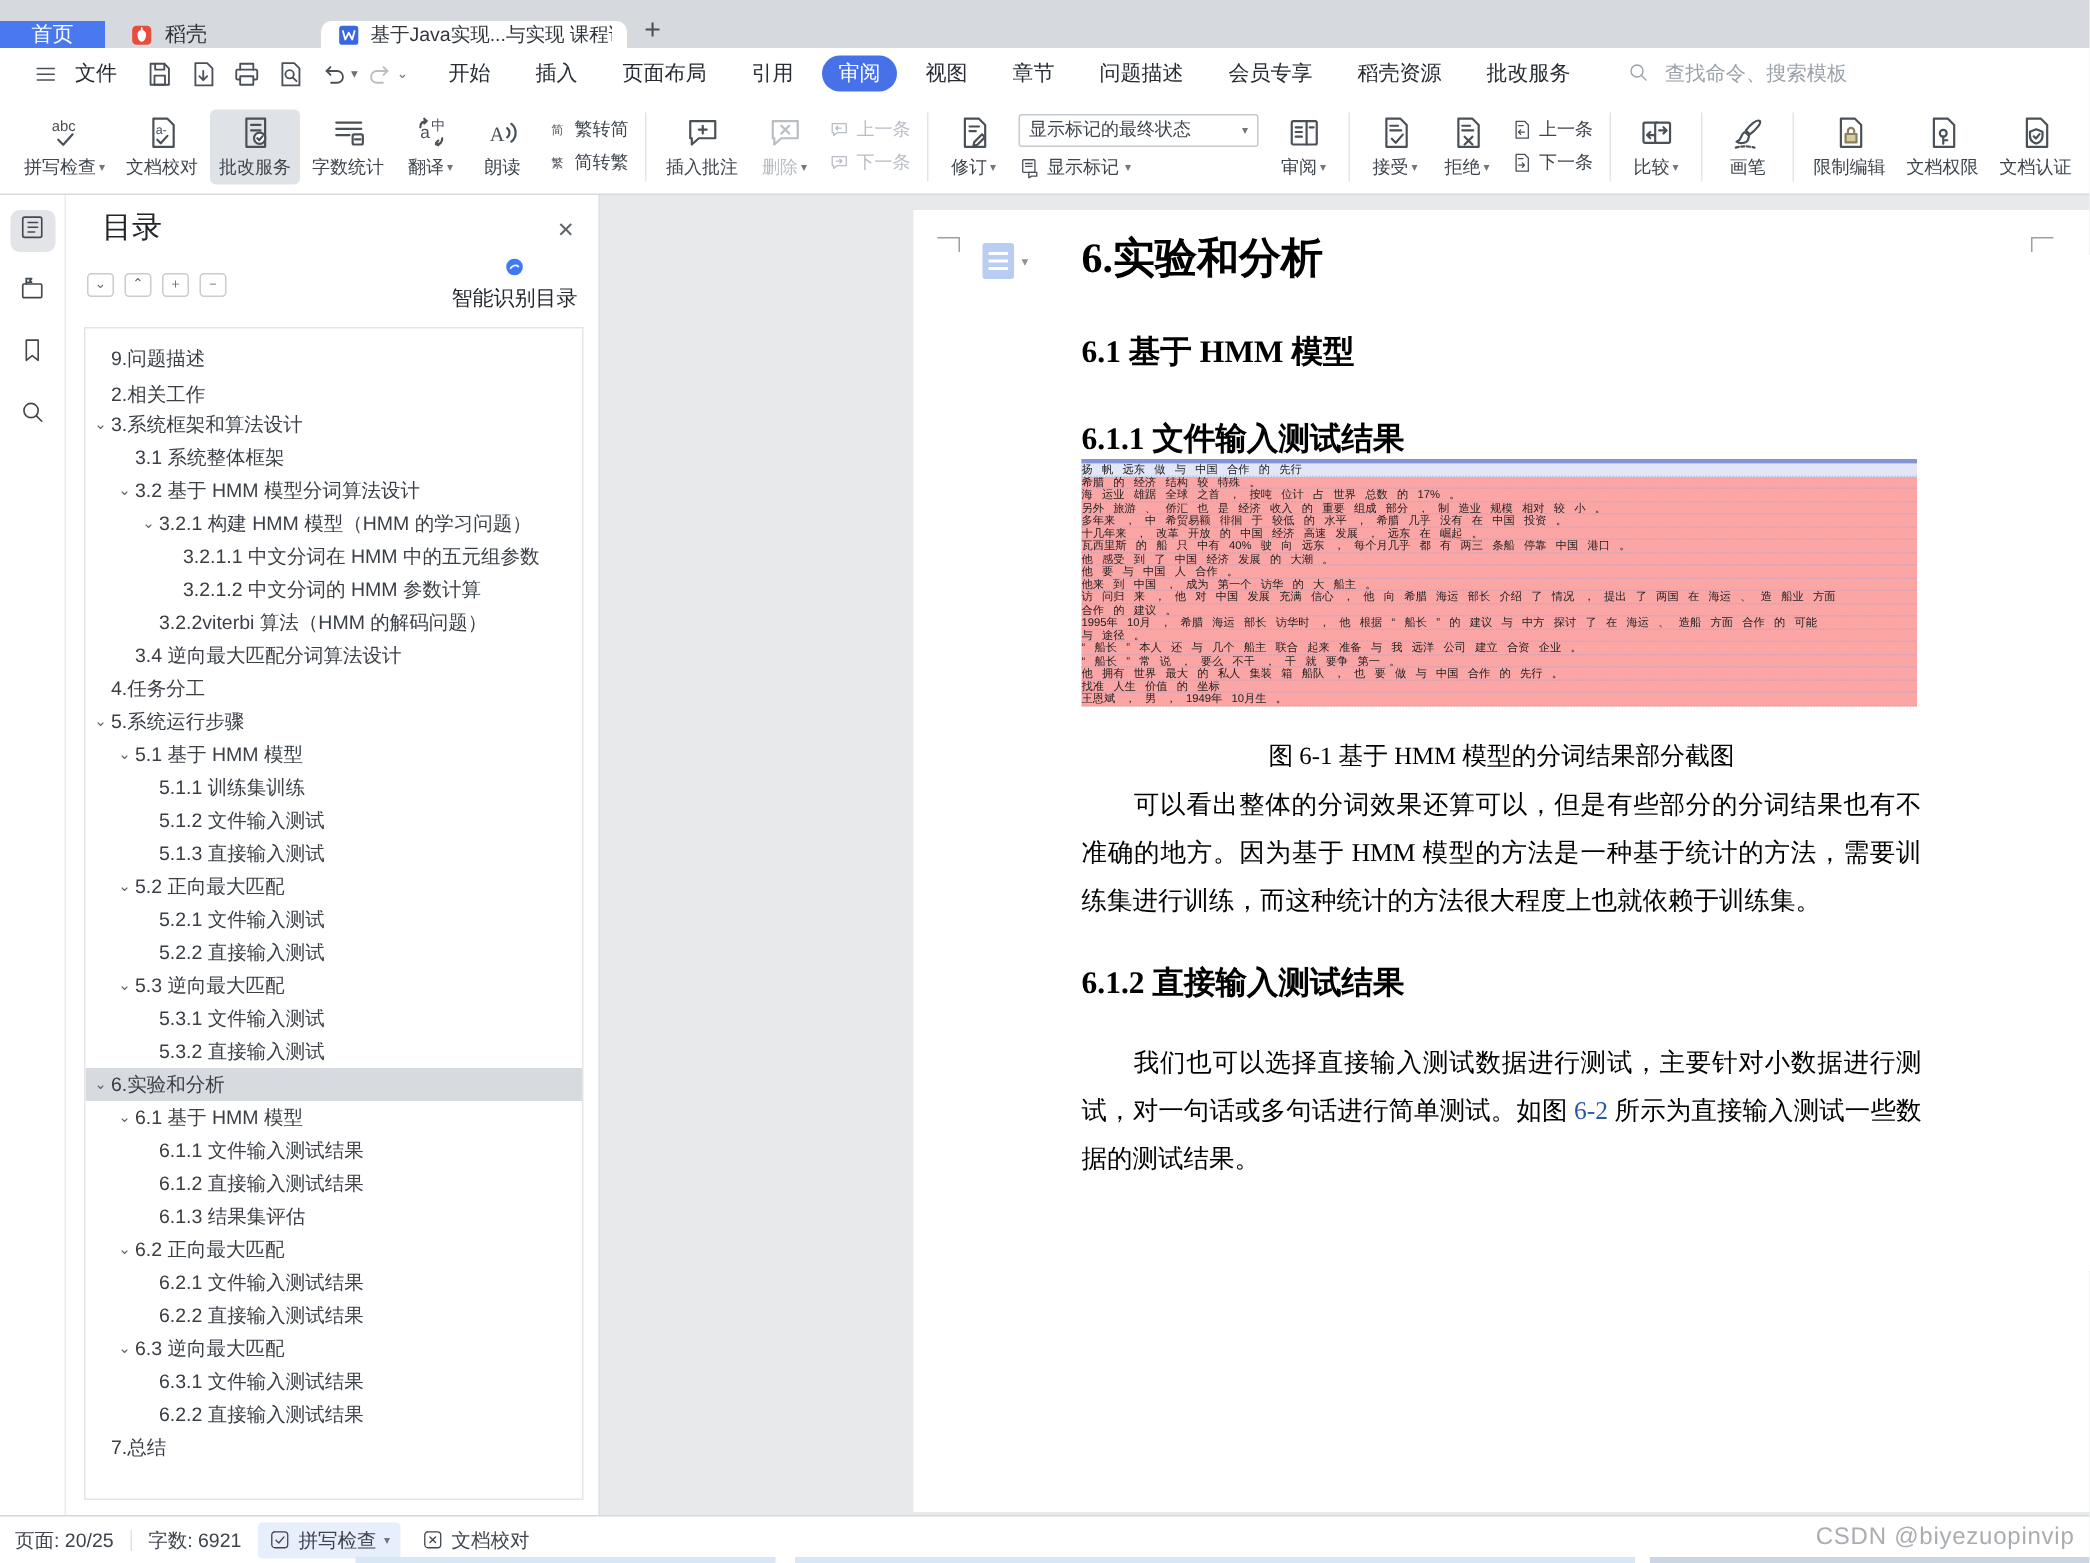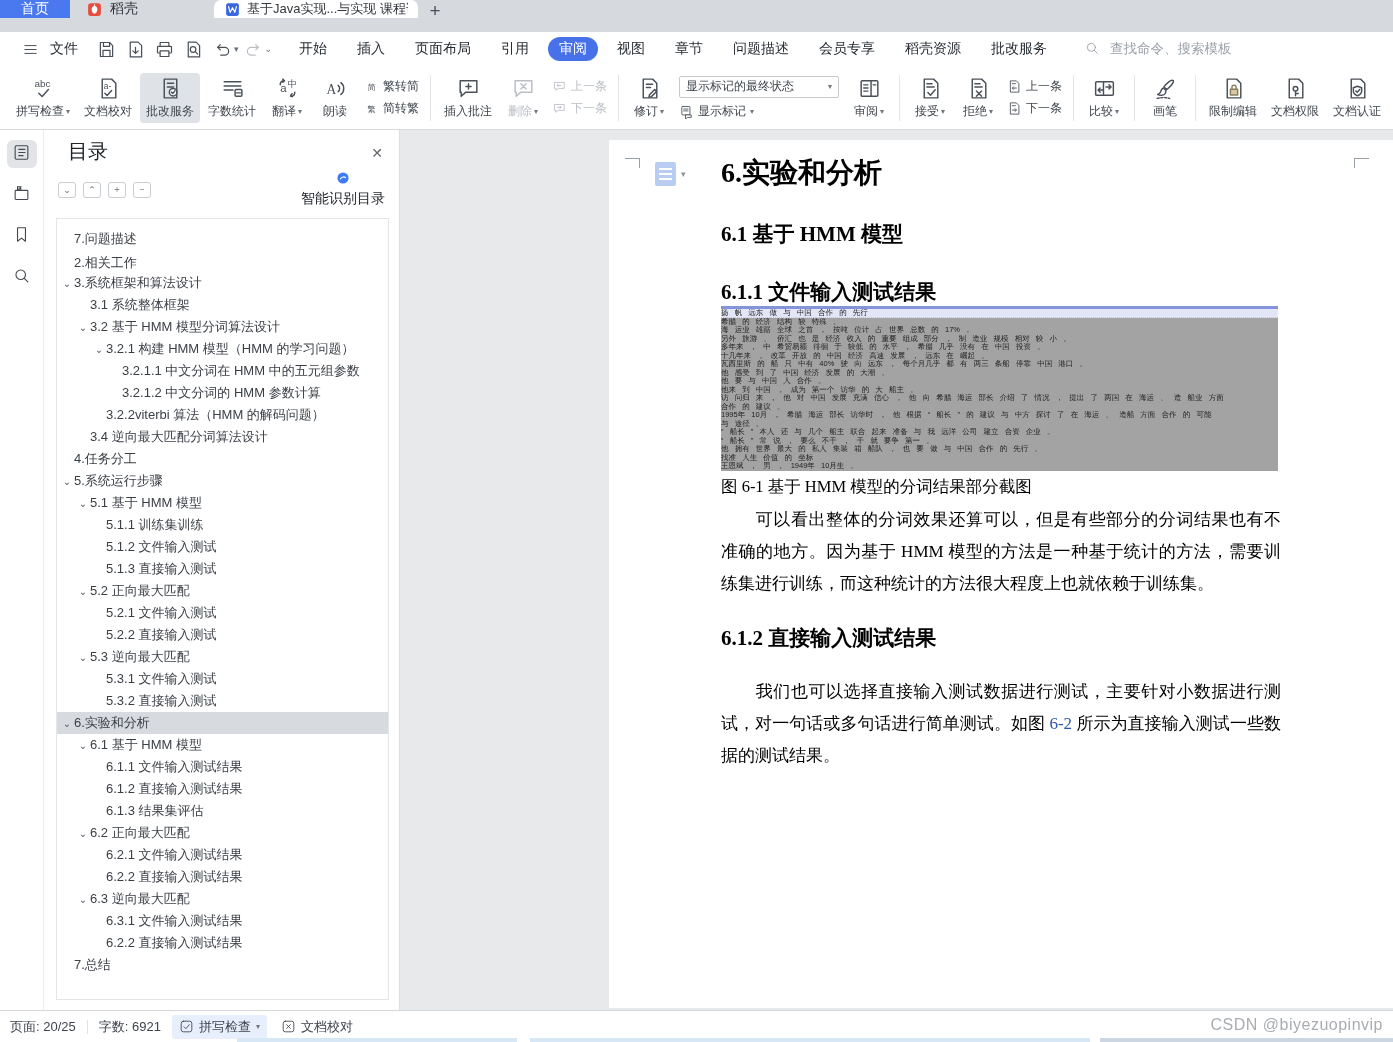--- a/index.html
+++ b/index.html
@@ -1,20 +1,20 @@
 <!DOCTYPE html>
 <html><head>
 <meta charset="utf-8">
 <style>
   * { box-sizing: border-box; margin: 0; padding: 0; }
   html,body { width:1393px; height:1042px; overflow:hidden; }
   body { font-family:"Liberation Sans","DejaVu Sans",sans-serif; background:#fff; position:relative; color:#3b4046; }
 
   
-  .tabbar { position:absolute; top:0; left:0; width:100%; height:32px; background:#d6d9dd; display:flex; align-items:flex-start; }
+  .tabbar { position:absolute; top:0; left:0; width:100%; height:32px; background:#d6d9dd; display:flex; align-items:flex-end; }
   .tab-home { width:70px; background:#4a78ee; color:#fff; font-size:14px; display:flex; align-items:center; justify-content:center; }
   .tab-docer { width:136px; display:flex; align-items:center; gap:7px; padding-left:16px; font-size:14px; color:#30343a; }
   .tab-doc { width:204px; margin-left:8px; background:#fff; border-radius:7px 7px 0 0; display:flex; align-items:center; gap:6px; padding:0 10px; font-size:13px; color:#33373d; }
   .tab-doc .doc-title { white-space:nowrap; overflow:hidden; }
   .tab-plus { width:34px; display:flex; align-items:center; justify-content:center; font-size:19px; color:#4b5056; }
   .tbicon { width:17px; height:17px; flex:0 0 auto; }
   .tbicon svg { width:100%; height:100%; display:block; }
 
   
   .menubar { position:absolute; top:32px; left:0; width:100%; height:34px; background:#fff; display:flex; align-items:center; font-size:14px; color:#262b33; }
@@ -81,26 +81,26 @@
   .mi-caret { font-size:9px; color:#8d939b; margin-top:7px; }
 
   .content { position:absolute; left:112px; top:12px; width:560px; font-family:"Liberation Serif","DejaVu Serif",serif; color:#000; }
   .h1 { font-size:28px; font-weight:bold; line-height:42px; }
   .para { font-size:17px; line-height:32px; text-align:justify; text-indent:2.05em; margin-top:26px; }
   .h2 { font-size:21px; font-weight:bold; margin-top:26px; line-height:28px; }
   .h3 { font-size:21px; font-weight:bold; margin-top:30px; line-height:28px; }
   .spellword { text-decoration:underline; text-decoration-style:wavy; text-decoration-color:#e23c3c; text-decoration-thickness:1px; text-underline-offset:4px; }
   .figlink { color:#2b57a8; }
 
-  .figure { margin-top:0px; width:557px; background:#a3a3a3; }
+  .figure { margin-top:0px; width:557px; background:#fca5a5; }
   .fig-topbar { height:3px; background:#8494da; }
   .fline { font-size:7.5px; line-height:8.3px; height:8.5px; white-space:pre; overflow:hidden; color:#222;
            font-family:"Liberation Sans","DejaVu Sans",sans-serif; word-spacing:1px; border-bottom:1px dotted rgba(140,160,215,.45); }
   .fline.sel { background:#e2e6f7; }
-  .figcaption { text-align:left; font-size:16.5px; margin-top:3px; line-height:26px; }
+  .figcaption { text-align:center; font-size:16.5px; margin-top:20px; line-height:26px; }
 
   
   .statusbar { position:absolute; bottom:0; left:0; width:100%; height:32px; background:#fff; border-top:1px solid #d4d7da; display:flex; align-items:center; font-size:13px; color:#3f444c; padding-left:10px; }
   .sb-item { display:flex; align-items:center; gap:5px; white-space:nowrap; }
   .sb-div { width:1px; height:14px; background:#dfe2e5; margin:0 11px; }
   .sb-chip { display:flex; align-items:center; gap:5px; background:#e7effc; border-radius:3px; padding:3px 7px; margin-left:11px; }
   .sbicon { width:15px; height:15px; color:#41464e; }
   .sbicon svg { width:100%; height:100%; display:block; }
   .watermark { position:absolute; right:10px; top:5px; color:#a9adb2; font-size:16px; letter-spacing:.5px; }
   .wstrip { position:absolute; bottom:0; height:4px; background:#d8e7f6; }
@@ -520,21 +520,21 @@
         <svg viewBox="0 0 24 24">
             <circle cx="12" cy="12" r="9.5" fill="#3e7bf2"></circle>
             <path d="M7.5 13.5c2.5-3.5 6.5-4.5 9-2" stroke="#fff" stroke-width="1.8" fill="none" stroke-linecap="round"></path>
           </svg>
         <span>智能识别目录</span>
       </span>
     </div>
     <div class="toc-tree">
         <div class="trow" style="padding-left: 3px;">
           <span class="tchev hidden">⌄</span>
-          <span>7.问题描述</span>
+          <span>9.问题描述</span>
         </div>
         <div class="trow" style="padding-left: 3px; align-items: flex-end;">
           <span class="tchev hidden">⌄</span>
           <span>2.相关工作</span>
         </div>
         <div class="trow" style="padding-left: 3px;">
           <span class="tchev">⌄</span>
           <span>3.系统框架和算法设计</span>
         </div>
         <div class="trow" style="padding-left: 19px;">

